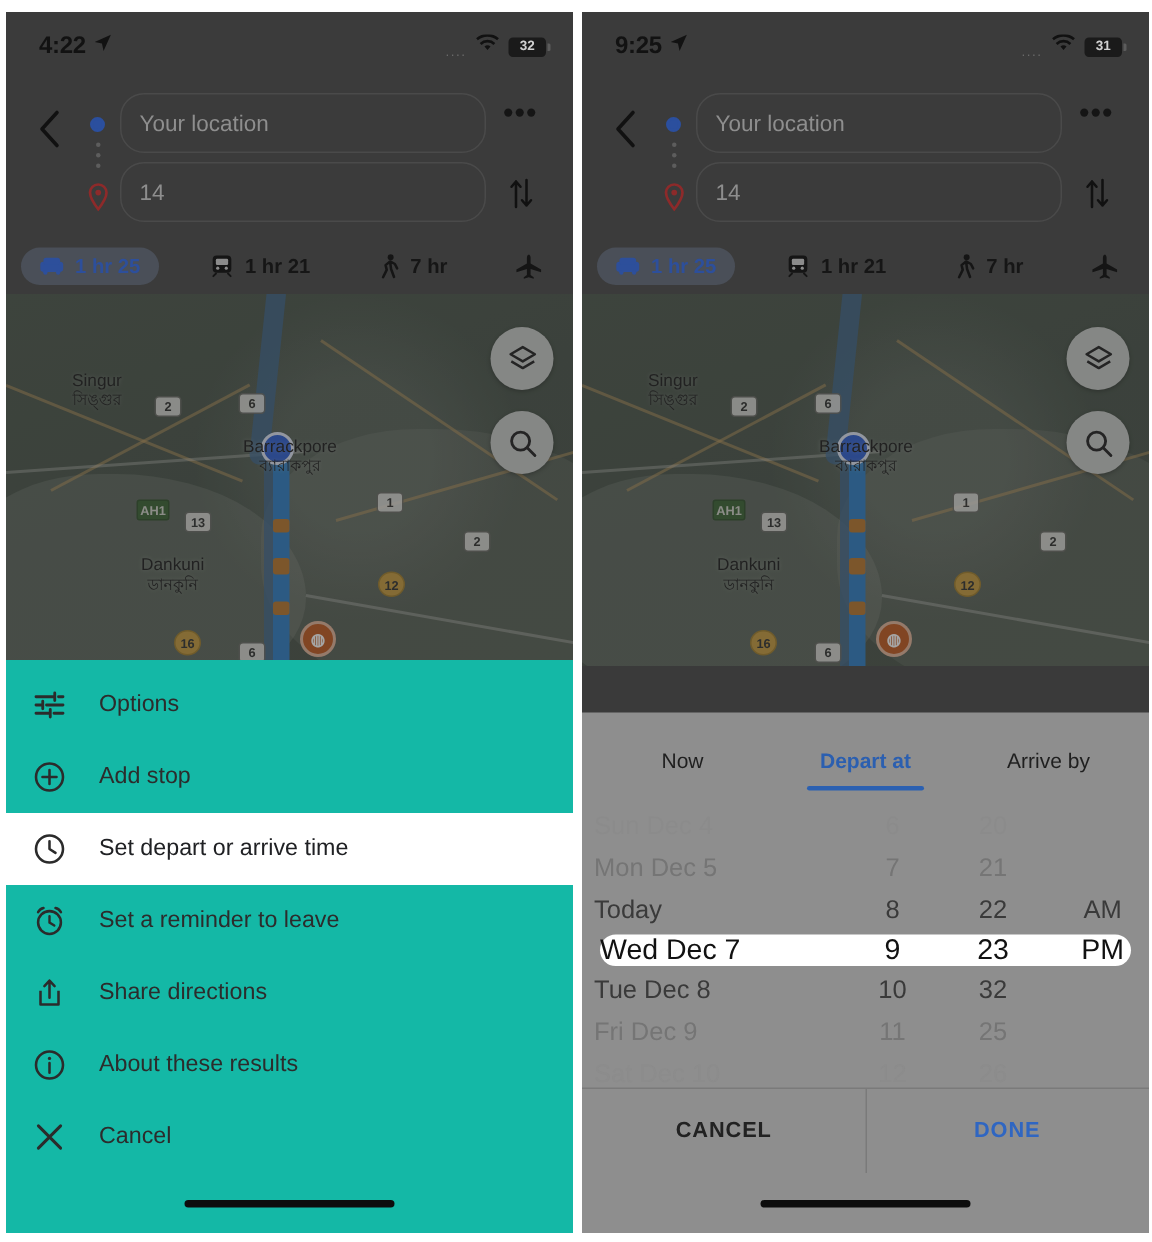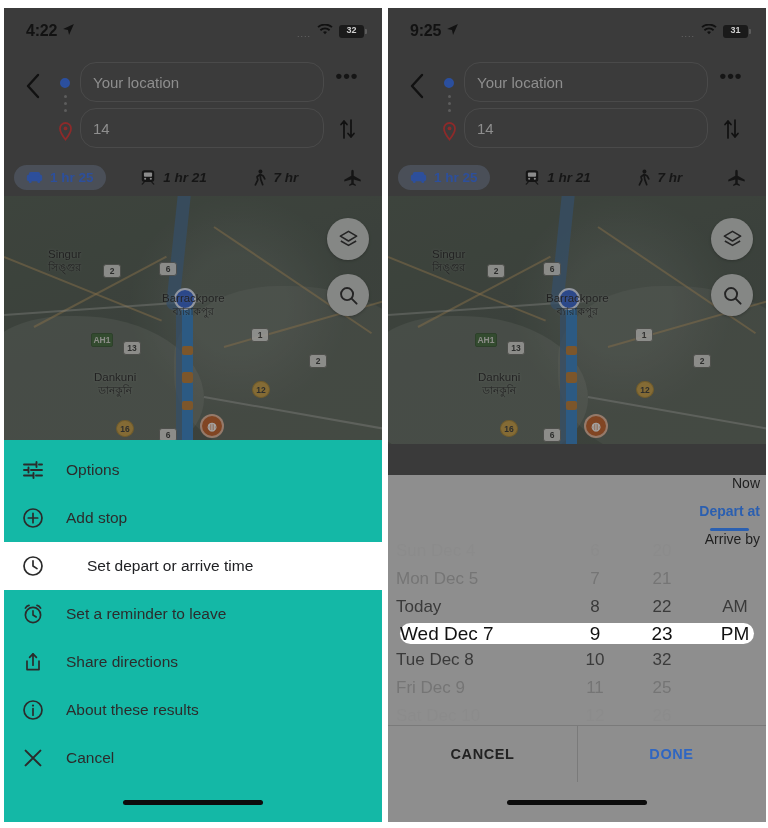--- a/index.html
+++ b/index.html
@@ -115,21 +115,21 @@
     display:flex; align-items:center; gap:7px;
     padding: 5px 12px;
     border-radius: 16px;
     color:#161616;
     font-size: 13.5px;
     font-weight: 600;
   }
   .mode.active { background:#4a4f58; color:#2d4f9b; }
   .mode.active svg path, .mode.active svg rect, .mode.active svg circle { fill:#2d4f9b; }
   .mode-spacer { flex: 1 1 auto; }
-  .mode.plain { padding-left: 10px; padding-right: 10px; font-style: italic; }
+  .mode.plain { padding-left: 10px; padding-right: 10px; }
 
   
   .map {
     position: relative;
     height: 248px;
     background: #4a5549;
     overflow: hidden;
   }
   .map-base {
     position:absolute; inset:0;
@@ -215,37 +215,36 @@
   }
   .sheet-item.highlight { background:#ffffff; }
   .si-icon {
     width: 44px; flex: 0 0 44px;
     display:flex; align-items:center; justify-content:flex-start;
   }
   .si-label {
     color:#2c2c2c;
     font-size: 15.5px;
   }
-  .sheet-item.highlight .si-label { color:#202124;margin-left:21px; }
+  .sheet-item.highlight .si-label { color:#202124; }
   .homebar-wrap { height: 40px; display:flex; align-items:center; justify-content:center; }
   .homebar {
     width: 140px; height: 5px; border-radius: 3px; background:#0d0d0d;
   }
 
   
   .picker-sheet {
     position:absolute; left:0; right:0; bottom:0;
     background:#8e8e8e;
   }
   .tabs {
     display:flex; align-items:flex-end;
     height: 52px;
     padding: 0 6px;
     position: relative;
-    flex-direction: column;
   }
   .tab {
     flex: 1 1 33.33%;
     text-align:center;
     font-size: 14px;
     color:#1f1f1f;
     padding-bottom: 12px;
     position:relative;
   }
   .tab.active { color:#2b5fb0; font-weight:600; }

